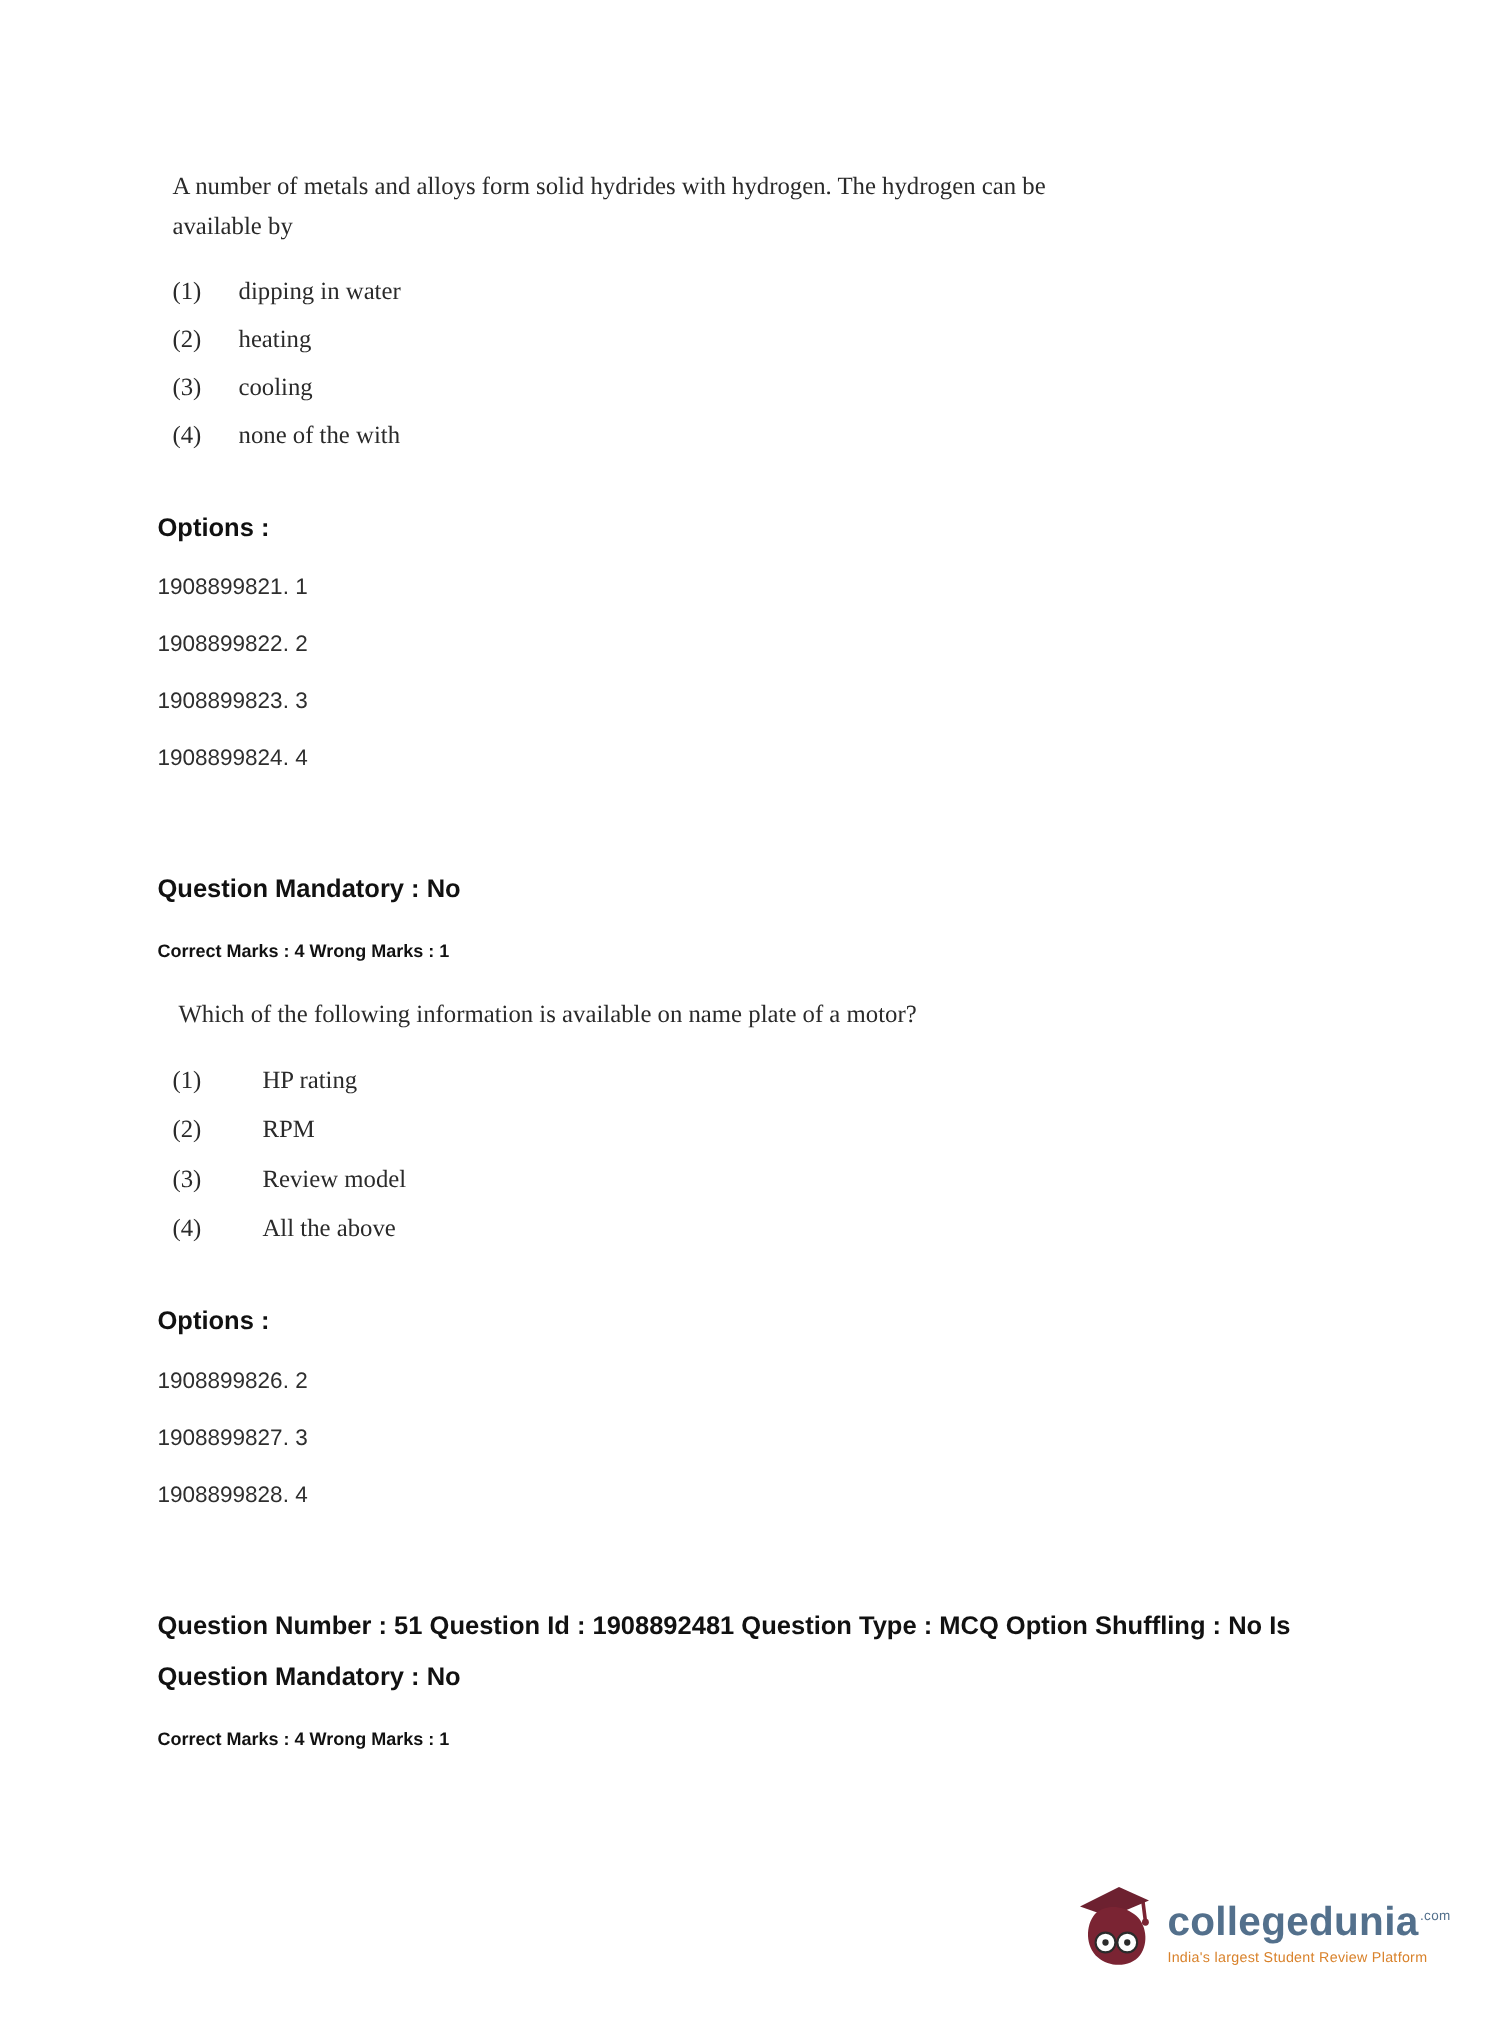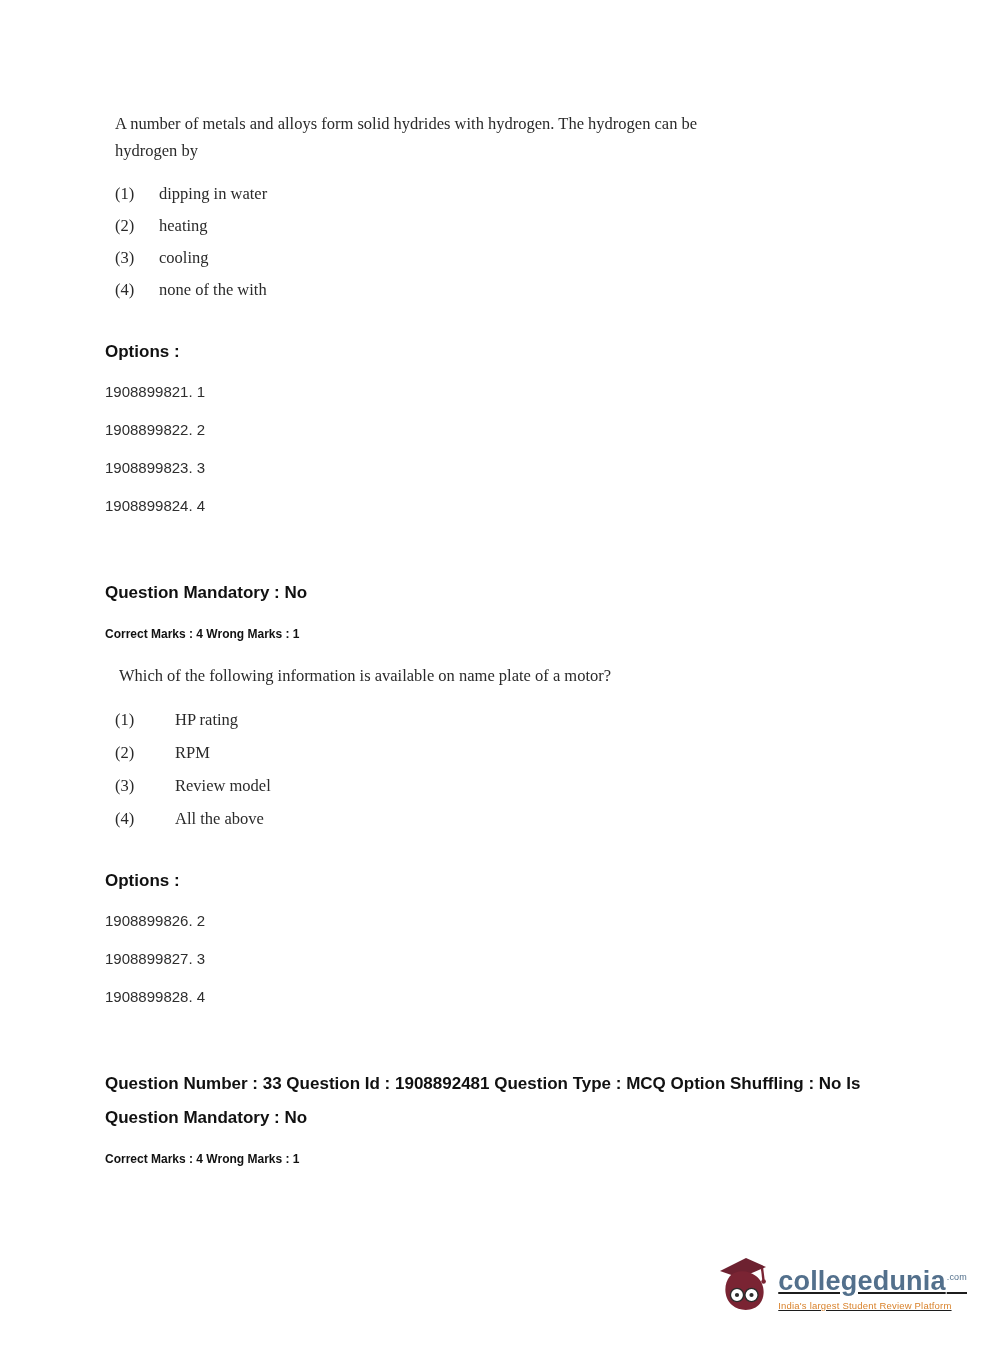--- a/index.html
+++ b/index.html
@@ -70,21 +70,21 @@
   .q-body-text { margin-top: 18px; margin-left: 14px; }
 
   .footer-logo {
     position: absolute;
     right: 34px;
     bottom: 42px;
     display: flex;
     align-items: flex-start;
   }
   .mascot { width: 54px; height: 60px; margin-right: 8px; flex: 0 0 54px; }
-  .brand-block { padding-top: 8px; text-decoration: underline; }
+  .brand-block { padding-top: 8px; }
   .brand-line {
     font-size: 27px;
     font-weight: bold;
     color: #53708c;
     letter-spacing: 0.2px;
     line-height: 30px;
   }
   .brand-tld {
     font-size: 9px;
     font-weight: normal;
@@ -100,21 +100,21 @@
   }
 </style>
 </head>
 <body>
 
 <div class="page">
 
   <div class="q81-block">
     <div class="q-text serif">
       <div>A number of metals and alloys form solid hydrides with hydrogen. The hydrogen can be</div>
-      <div>hydrogen by</div>
+      <div>available by</div>
     </div>
 
     <div class="choices serif">
       <div class="choice-row">
         <span class="choice-num">(1)</span>
         <span class="choice-label">dipping in water</span>
       </div>
       <div class="choice-row">
         <span class="choice-num">(2)</span>
         <span class="choice-label">heating</span>
@@ -164,21 +164,21 @@
     </div>
 
     <div class="options-heading">Options :</div>
     <div class="option-line">1908899826. 2</div>
     <div class="option-line">1908899827. 3</div>
     <div class="option-line">1908899828. 4</div>
   </div>
 
   <div class="q-meta-block">
     <div class="q-meta">
-      <div>Question Number : 33 Question Id : 1908892481 Question Type : MCQ Option Shuffling : No Is</div>
+      <div>Question Number : 51 Question Id : 1908892481 Question Type : MCQ Option Shuffling : No Is</div>
       <div>Question Mandatory : No</div>
     </div>
     <div class="marks-line">Correct Marks : 4 Wrong Marks : 1</div>
   </div>
 
   <div class="footer-logo">
     <svg class="mascot" viewBox="0 0 54 60" xmlns="http://www.w3.org/2000/svg">
       <path d="M46 14 L47.5 26" stroke="#7a2433" stroke-width="2.4" fill="none"></path>
       <circle cx="47.6" cy="27.5" r="2.3" fill="#7a2433"></circle>
       <path d="M4 17 L30 4 L50 13 L24 24 Z" fill="#6d2130"></path>

